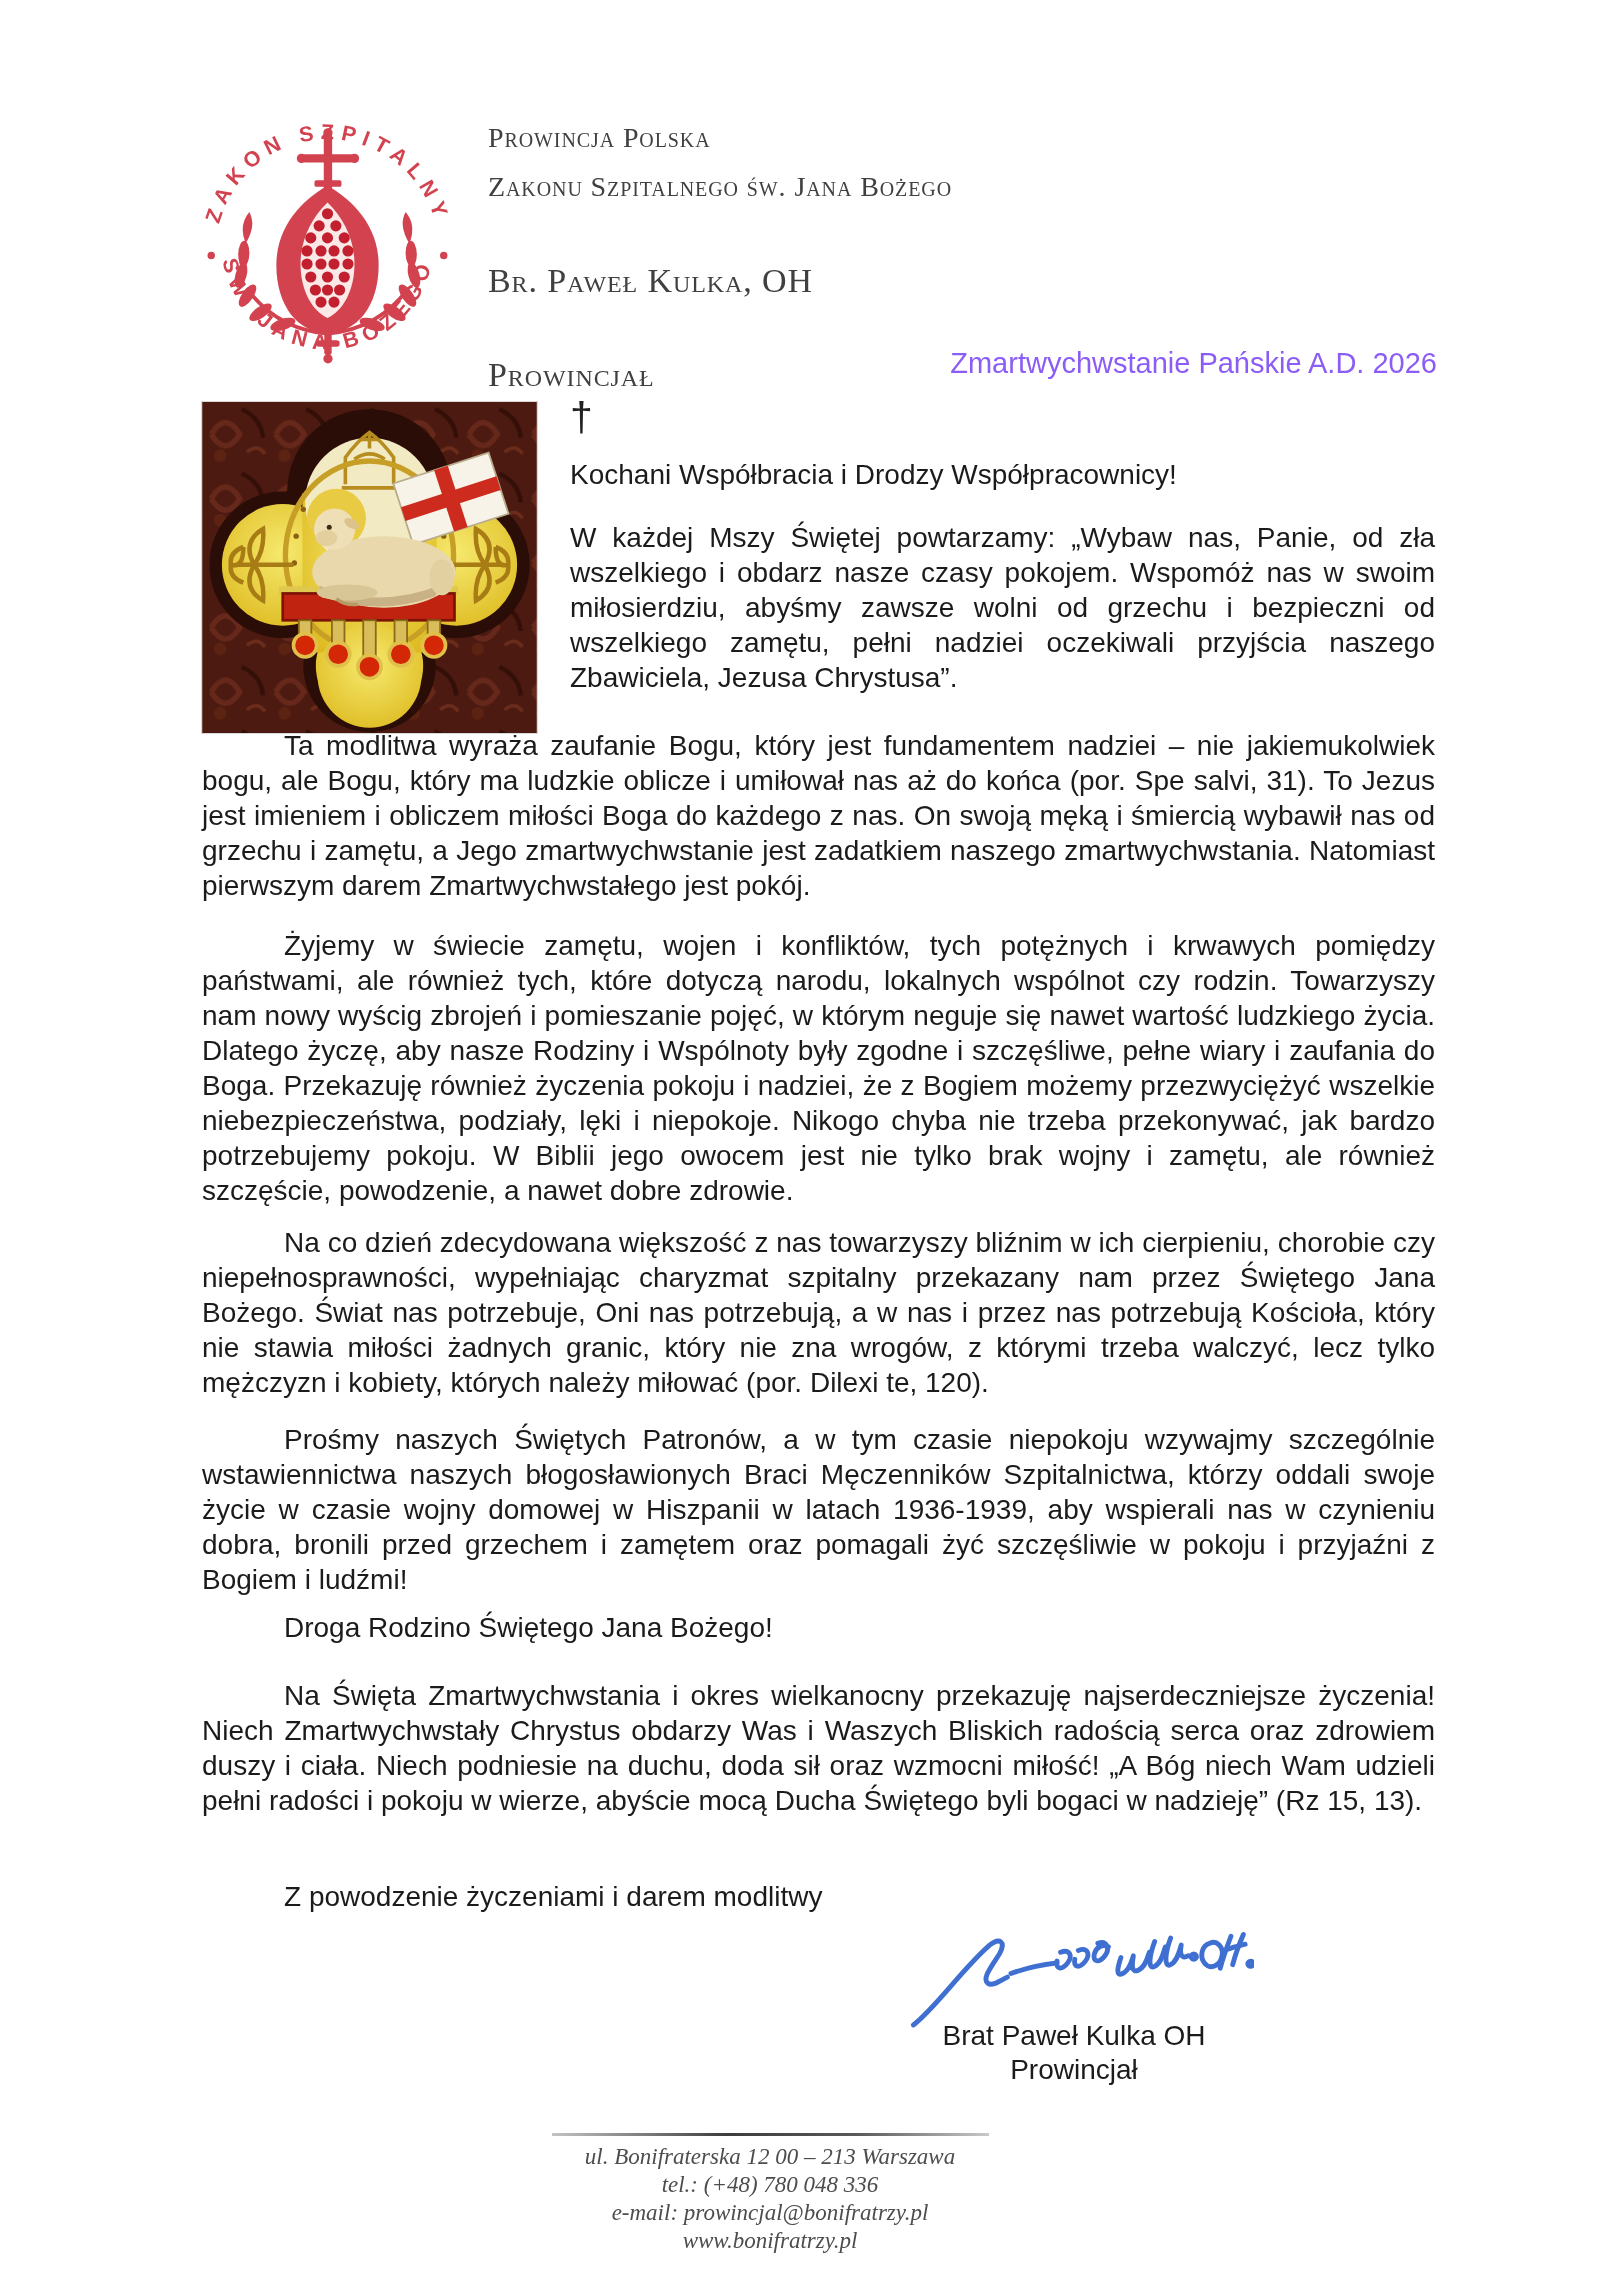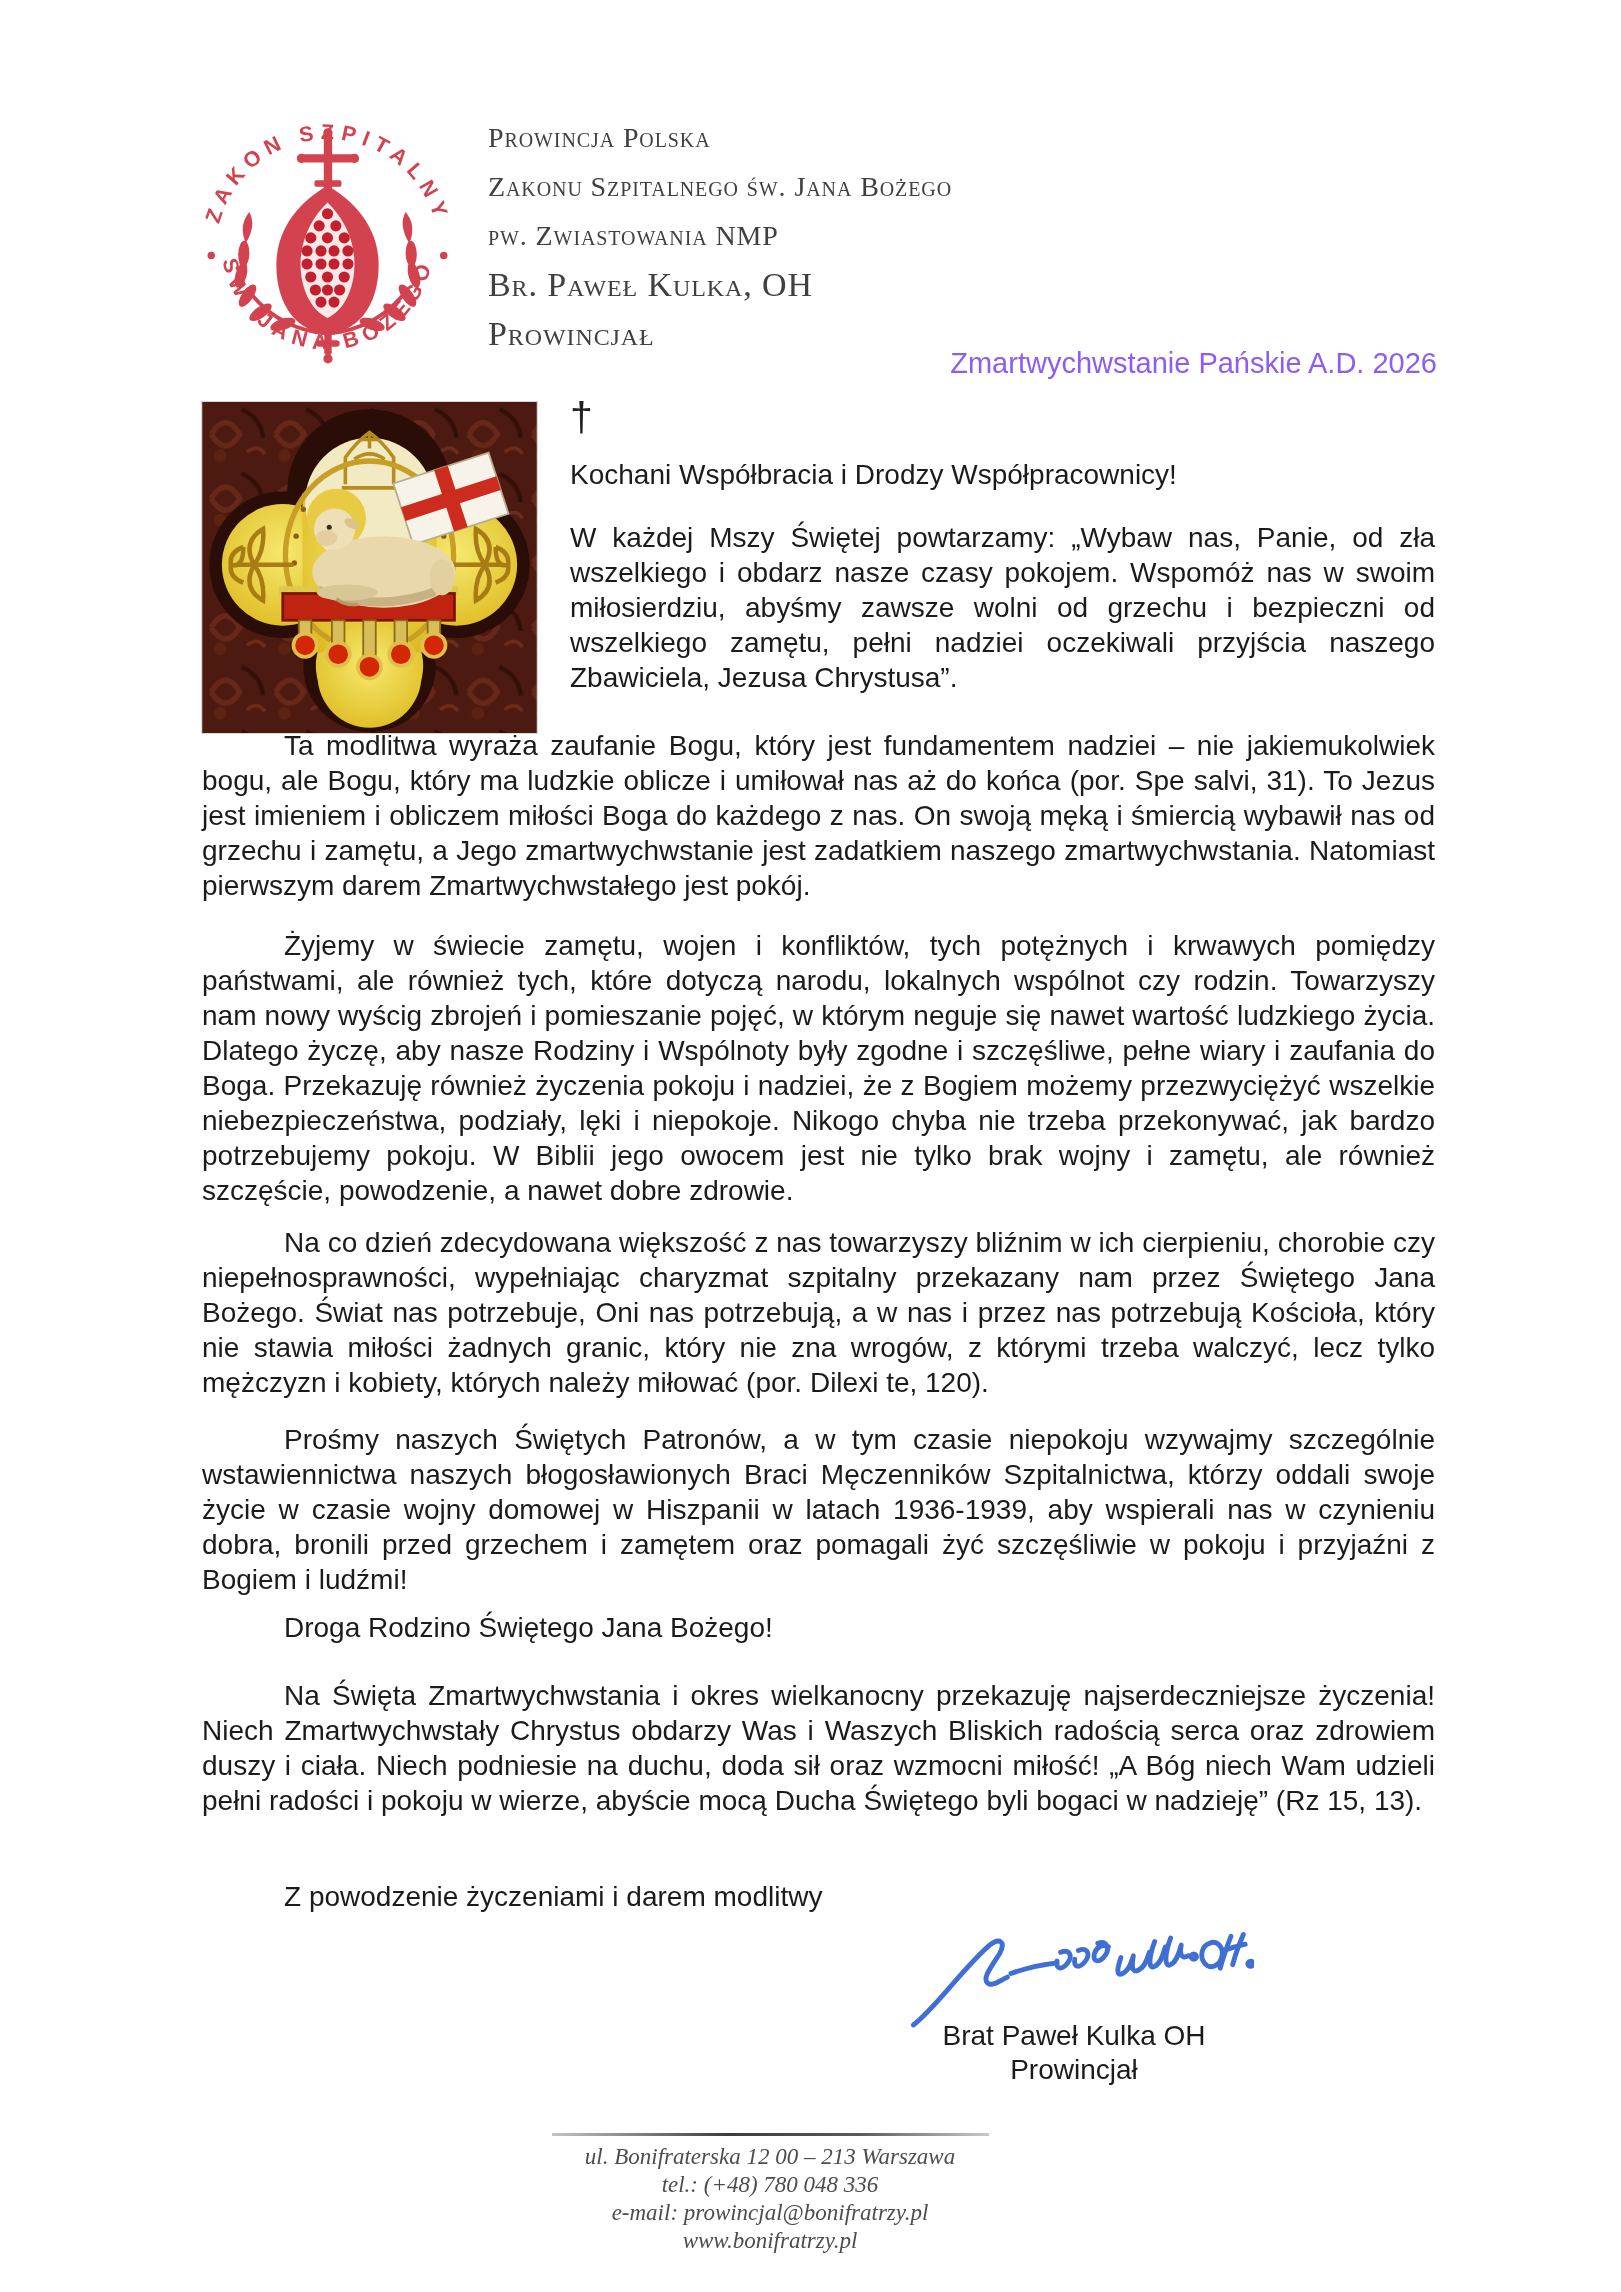--- a/index.html
+++ b/index.html
@@ -7,21 +7,21 @@
     position:relative;width:1621px;height:2293px;background:#ffffff;
     font-family:"Liberation Sans",sans-serif;color:#1b1b1b;overflow:hidden;
     margin:0 auto;
   }
   
   .logo{position:absolute;left:188px;top:104px;width:279px;height:279px;}
   .header-block{position:absolute;left:488px;top:113px;}
   .h-line{font-family:"Liberation Serif",serif;font-variant:small-caps;
           color:#404040;letter-spacing:0.9px;white-space:nowrap;}
   .h-small{font-size:28px;line-height:49px;}
-  .h-big{font-size:34px;line-height:49px;}
+  .h-big{font-size:34px;line-height:49px;margin-top:45px;}
   .date-line{position:absolute;right:184px;top:347px;font-size:29px;color:#8b5cf6;white-space:nowrap;}
   
   .artwork{position:absolute;left:201px;top:401px;width:335px;height:331px;border:0.9px solid #d8d8d8;}
   
   .cross-mark{position:absolute;left:570px;top:394px;font-size:41px;color:#222;}
   .salutation{position:absolute;left:570px;top:459px;font-size:28px;text-align:center;}
   .para-beside{position:absolute;left:570px;top:520px;width:865px;
                text-align:justify;font-size:28px;line-height:35px;}
   .body-para{position:absolute;left:202px;width:1233px;text-align:justify;
              font-size:28px;line-height:35px;text-indent:82px;}
@@ -120,21 +120,20 @@
         <ellipse cx="222" cy="224" rx="14" ry="6" transform="rotate(35 222 224)"></ellipse>
         <ellipse cx="198" cy="237" rx="14" ry="6" transform="rotate(18 198 237)"></ellipse>
         <path d="M238,150 q8,-20 -4,-34 q-8,14 4,34 Z"></path>
       </g>
     </g>
   </svg>
 
   <div class="header-block">
     <div class="h-line h-small">Prowincja Polska</div>
     <div class="h-line h-small">Zakonu Szpitalnego św. Jana Bożego</div>
-    <div class="h-line h-small">pw. Zwiastowania NMP</div>
     <div class="h-line h-big">Br. Paweł Kulka, OH</div>
     <div class="h-line h-big">Prowincjał</div>
   </div>
 
   <div class="date-line">Zmartwychwstanie Pańskie A.D. 2026</div>
 
   <svg class="artwork" viewBox="0 0 374 370">
     <defs>
       <pattern id="damask" width="72" height="72" patternUnits="userSpaceOnUse">
         <rect width="72" height="72" fill="#4c1a10"></rect>

